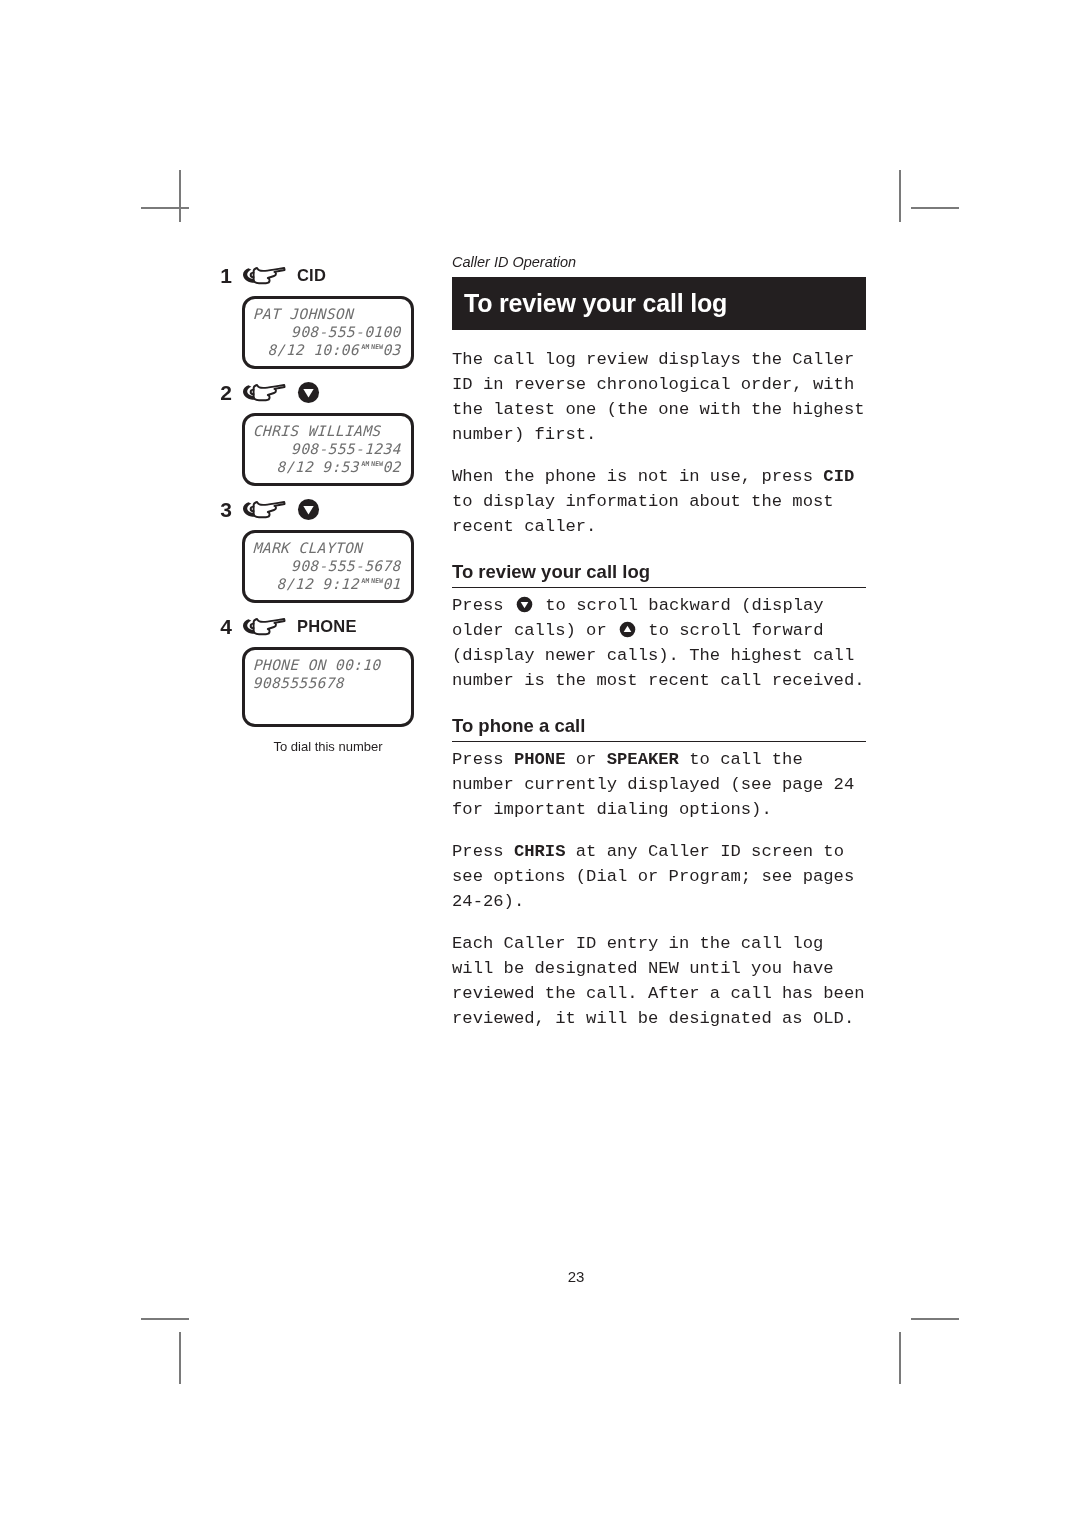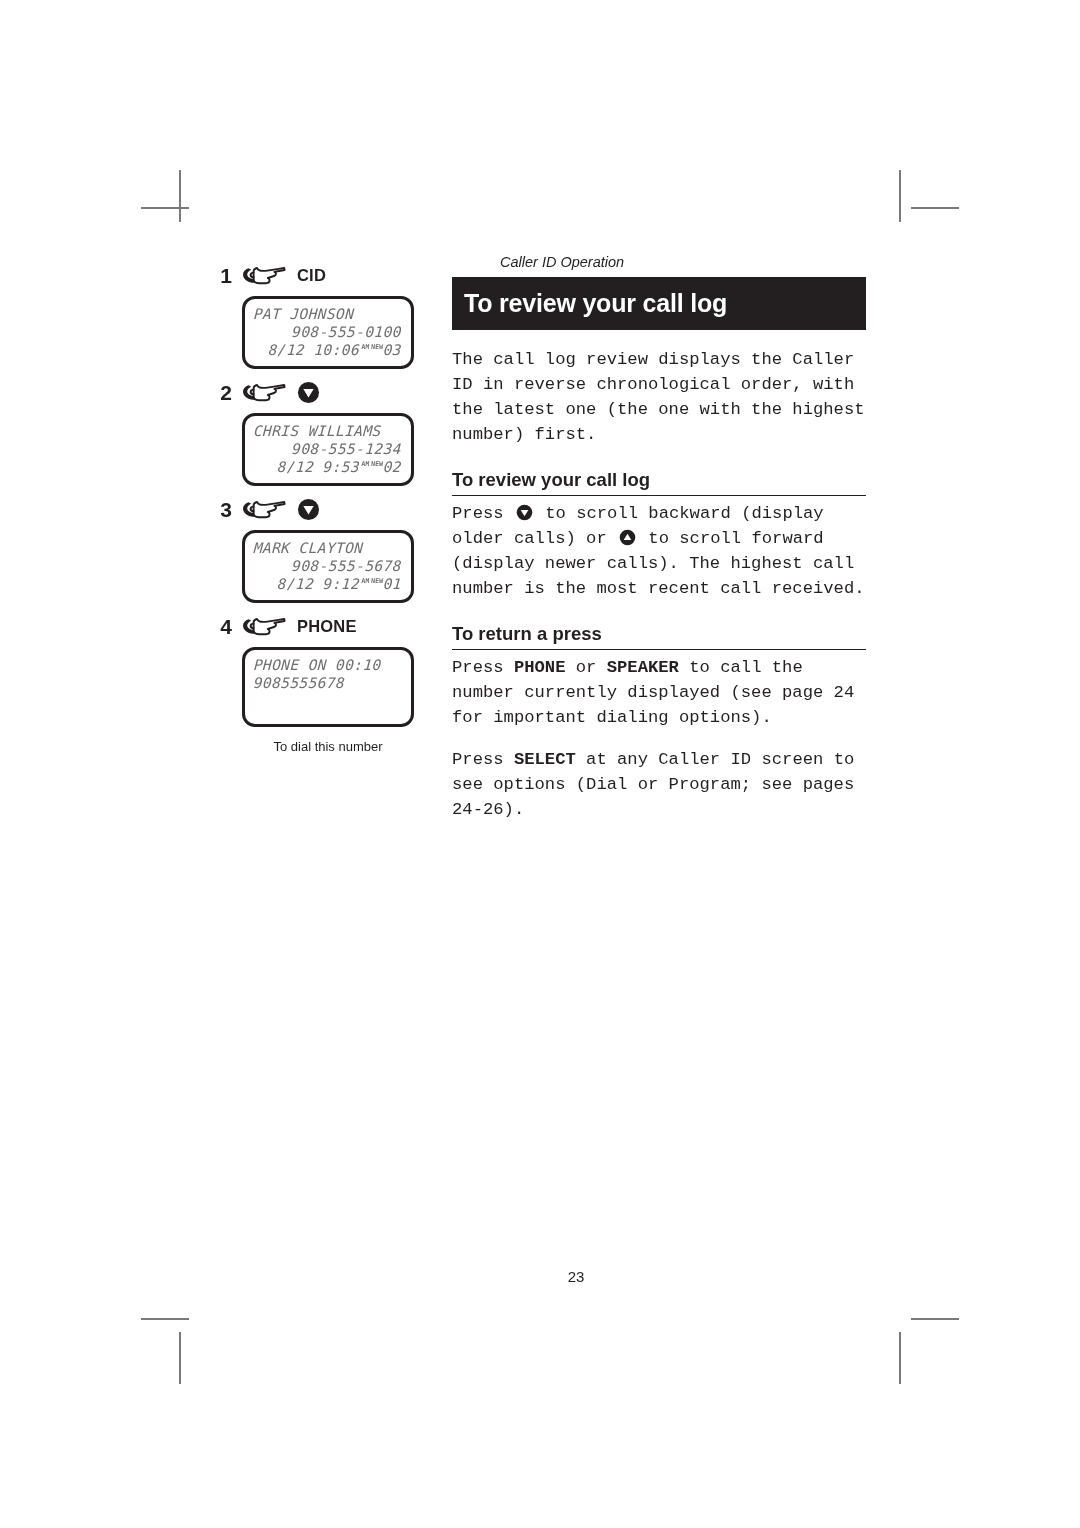--- a/index.html
+++ b/index.html
@@ -155,21 +155,20 @@
     top: 254px;
     width: 414px;
   }
 
   .running-head {
     font-family: "Liberation Sans", sans-serif;
     font-style: italic;
     font-size: 14.5px;
     color: #231f20;
     margin-bottom: 7px;
-    margin-left: 48px;
   }
 
   .title-bar {
     background: #231f20;
     height: 53px;
     display: flex;
     align-items: center;
     padding-left: 12px;
     box-sizing: border-box;
     margin-bottom: 17px;
@@ -335,31 +334,33 @@
   <div class="right-col">
 
     <div class="running-head">Caller ID Operation</div>
 
     <div class="title-bar">
       <h1>To review your call log</h1>
     </div>
 
     <p class="body">The call log review displays the Caller ID in reverse chronological order, with the latest one (the one with the highest number) first.</p>
 
+    <p class="body"><span>When the phone is not in use, press </span><b>CID</b><span> to display information about the most recent caller.</span></p>
 
     <h2 class="sub">To review your call log</h2>
     <p class="body"><span>Press </span><svg class="inline-arrow" viewBox="0 0 24 24">
           <circle cx="12" cy="12" r="11" fill="#231f20"></circle>
           <path d="M6.6 8.4 L17.4 8.4 L12 17.2 Z" fill="#ffffff"></path>
         </svg><span> to scroll backward (display older calls) or </span><svg class="inline-arrow" viewBox="0 0 24 24">
           <circle cx="12" cy="12" r="11" fill="#231f20"></circle>
           <path d="M6.6 15.6 L17.4 15.6 L12 6.8 Z" fill="#ffffff"></path>
         </svg><span> to scroll forward (display newer calls). The highest call number is the most recent call received.</span></p>
 
-    <h2 class="sub">To return a press</h2>
+    <h2 class="sub">To phone a call</h2>
     <p class="body"><span>Press </span><b>PHONE</b><span> or </span><b>SPEAKER</b><span> to call the number currently displayed (see page 24 for important dialing options).</span></p>
 
-    <p class="body"><span>Press </span><b>SELECT</b><span> at any Caller ID screen to see options (Dial or Program; see pages 24-26).</span></p>
-
+    <p class="body"><span>Press </span><b>CHRIS</b><span> at any Caller ID screen to see options (Dial or Program; see pages 24-26).</span></p>
+
+    <p class="body">Each Caller ID entry in the call log will be designated NEW until you have reviewed the call. After a call has been reviewed, it will be designated as OLD.</p>
   </div>
 
   <div class="folio">23</div>
 </div>
 
 </body></html>

